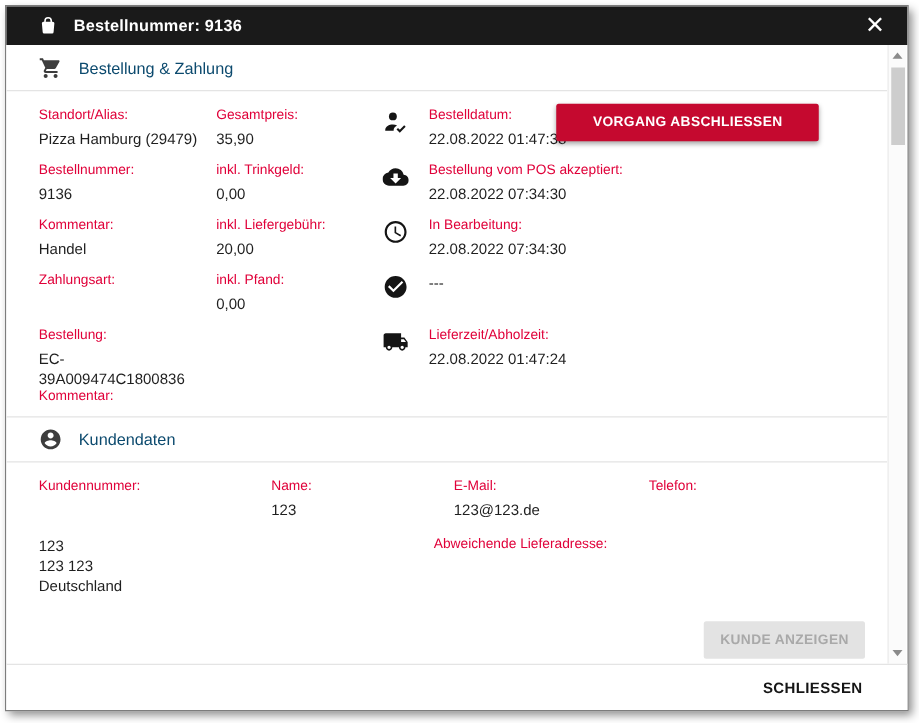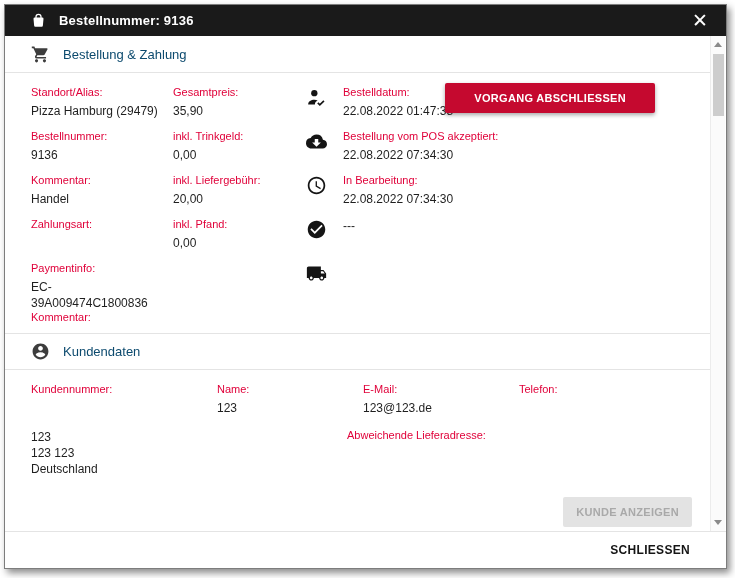--- a/index.html
+++ b/index.html
@@ -133,21 +133,21 @@
         </div>
         <div class="field">
           <div class="label">Kommentar:</div>
           <div class="value">Handel</div>
         </div>
         <div class="field">
           <div class="label">Zahlungsart:</div>
           <div class="value"></div>
         </div>
         <div class="field">
-          <div class="label">Paymentinfo:</div>
+          <div class="label">Bestellung:</div>
           <div class="value">EC-
 39A009474C1800836</div>
         </div>
         <div class="field">
           <div class="label">Kommentar:</div>
           <div class="value"></div>
         </div>
       </div>
 
       <div class="ocol2">
@@ -214,20 +214,24 @@
           <div>
             <div class="value">---</div>
           </div>
         </div>
         <div class="titem">
           <span class="ticon">
             <svg viewBox="0 0 24 24">
                 <path d="M20 8h-3V4H3c-1.1 0-2 .9-2 2v11h2c0 1.66 1.34 3 3 3s3-1.34 3-3h6c0 1.66 1.34 3 3 3s3-1.34 3-3h2v-5l-3-4zM6 18.5c-.83 0-1.5-.67-1.5-1.5s.67-1.5 1.5-1.5 1.5.67 1.5 1.5-.67 1.5-1.5 1.5zm13.5-9 1.96 2.5H17V9.5h2.5zm-1.5 9c-.83 0-1.5-.67-1.5-1.5s.67-1.5 1.5-1.5 1.5.67 1.5 1.5-.67 1.5-1.5 1.5z"></path>
               </svg>
           </span>
+          <div>
+            <div class="label">Lieferzeit/Abholzeit:</div>
+            <div class="value">22.08.2022 01:47:24</div>
+          </div>
         </div>
       </div>
 
       <button class="btn-red">VORGANG ABSCHLIESSEN</button>
     </div>
 
     <div class="section-header topline">
       <span class="sicon">
         <svg viewBox="0 0 24 24">
             <path d="M12 2C6.48 2 2 6.48 2 12s4.48 10 10 10 10-4.48 10-10S17.52 2 12 2zm0 3c1.66 0 3 1.34 3 3s-1.34 3-3 3-3-1.34-3-3 1.34-3 3-3zm0 14.2c-2.5 0-4.71-1.28-6-3.22.03-1.99 4-3.08 6-3.08 1.99 0 5.97 1.09 6 3.08-1.29 1.94-3.5 3.22-6 3.22z"></path>

